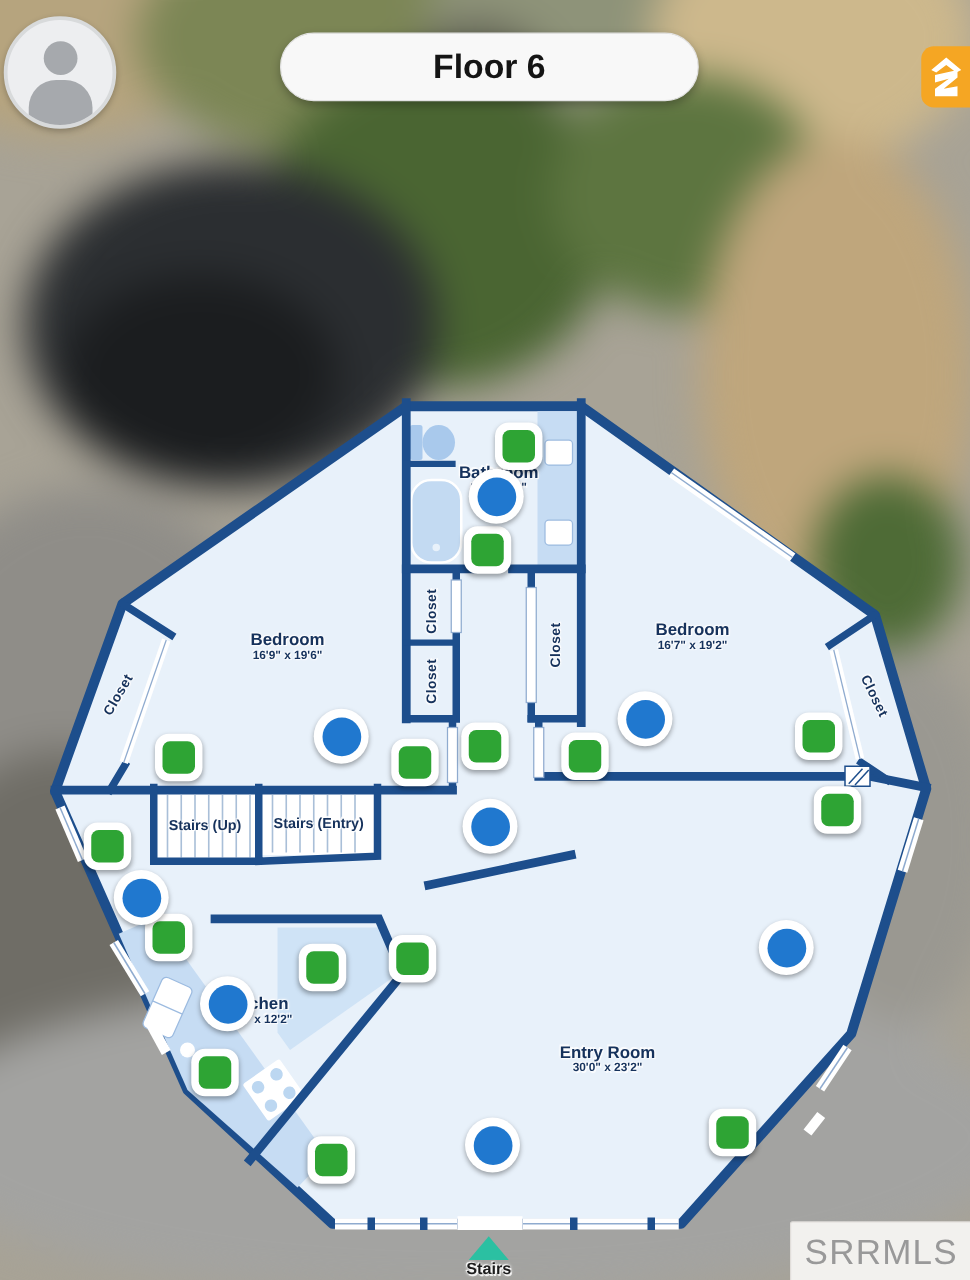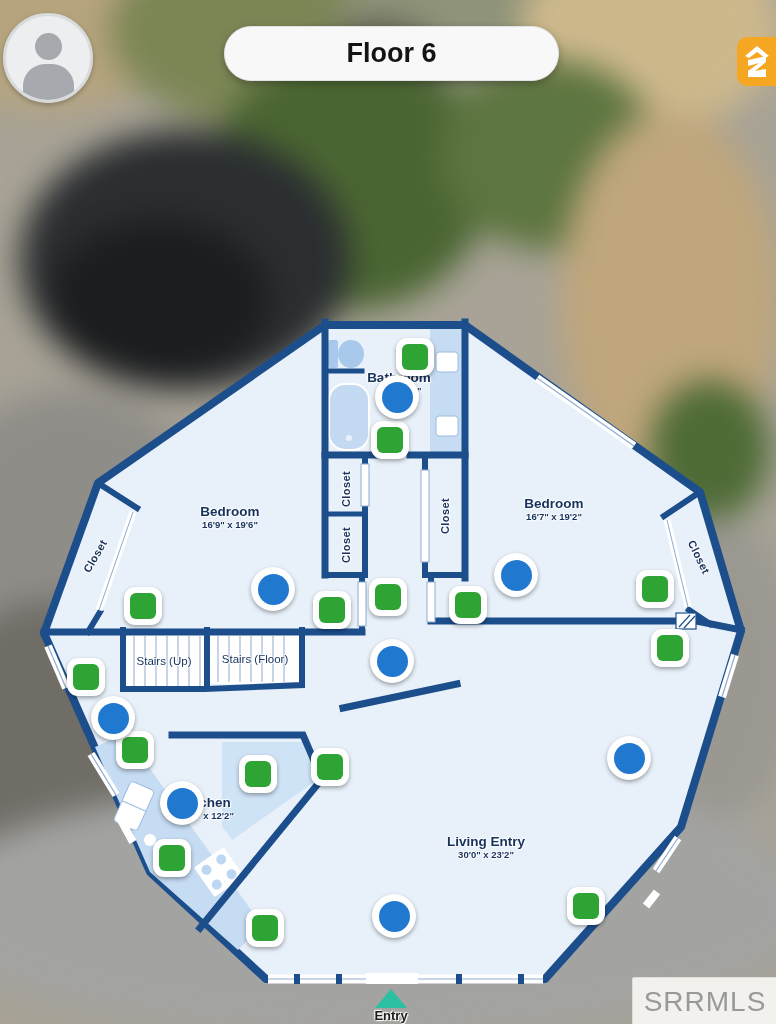--- a/index.html
+++ b/index.html
@@ -14,21 +14,21 @@
   
   .plan{position:absolute;left:0;top:0;z-index:2;}
 
   
   .lbl{position:absolute;transform:translate(-50%,-50%);z-index:4;white-space:nowrap;
        color:#16325c;text-align:center;
        text-shadow:0 0 2px #fff,0 0 3px #fff,1px 1px 0 rgba(255,255,255,.8),-1px -1px 0 rgba(255,255,255,.8);}
   .room-name{font-size:13.5px;font-weight:bold;}
   .room-dims{font-size:9.5px;font-weight:bold;}
   .closet{font-size:11px;font-weight:bold;letter-spacing:.4px;}
-  .stairs{font-size:11.5px;font-weight:normal;text-align:center;}
+  .stairs{font-size:11.5px;font-weight:bold;text-align:center;}
   .entry-lbl{font-size:13px;font-weight:bold;color:#1c1c1c;}
 
   
   #markers-layer{position:absolute;inset:0;z-index:5;}
   .mk{position:absolute;transform:translate(-50%,-50%);box-shadow:0 2px 4px rgba(0,0,0,.35);}
   .mk-green{width:38px;height:38px;background:#fff;border-radius:11px;
             display:flex;align-items:center;justify-content:center;}
   .mk-green .inner{width:26px;height:26px;border-radius:6px;background:#2ea434;}
   .mk-blue{width:44px;height:44px;background:#fff;border-radius:50%;
            display:flex;align-items:center;justify-content:center;}
@@ -201,33 +201,33 @@
   </div>
   <div class="lbl" style="left:554px;top:509px">
     <div class="room-name">Bedroom</div>
     <div class="room-dims">16'7" x 19'2"</div>
   </div>
   <div class="lbl" style="left:206px;top:808px">
     <div class="room-name">Kitchen</div>
     <div class="room-dims">13'6" x 12'2"</div>
   </div>
   <div class="lbl" style="left:486px;top:847px">
-    <div class="room-name">Living Entry</div>
+    <div class="room-name">Entry Room</div>
     <div class="room-dims">30'0" x 23'2"</div>
   </div>
   <div class="lbl stairs" style="left:164px;top:661px">Stairs (Up)</div>
-  <div class="lbl stairs" style="left:255px;top:659px">Stairs (Floor)</div>
+  <div class="lbl stairs" style="left:255px;top:659px">Stairs (Entry)</div>
   <div class="lbl closet" style="left:346px;top:489px;transform:translate(-50%,-50%) rotate(-90deg)">Closet</div>
   <div class="lbl closet" style="left:346px;top:545px;transform:translate(-50%,-50%) rotate(-90deg)">Closet</div>
   <div class="lbl closet" style="left:445px;top:516px;transform:translate(-50%,-50%) rotate(-90deg)">Closet</div>
   <div class="lbl closet" style="left:95px;top:556px;transform:translate(-50%,-50%) rotate(-60deg)">Closet</div>
   <div class="lbl closet" style="left:699px;top:557px;transform:translate(-50%,-50%) rotate(64deg)">Closet</div>
 
   <div class="entry-arrow"></div>
-  <div class="lbl entry-lbl" style="left:391px;top:1015px">Entry</div>
+  <div class="lbl entry-lbl" style="left:391px;top:1015px">Stairs</div>
 
   <div id="markers-layer">
       <div class="mk mk-green" style="left: 415px; top: 357px;">
         <div class="inner"></div>
       </div>
       <div class="mk mk-green" style="left: 390px; top: 440px;">
         <div class="inner"></div>
       </div>
       <div class="mk mk-green" style="left: 143px; top: 606px;">
         <div class="inner"></div>

